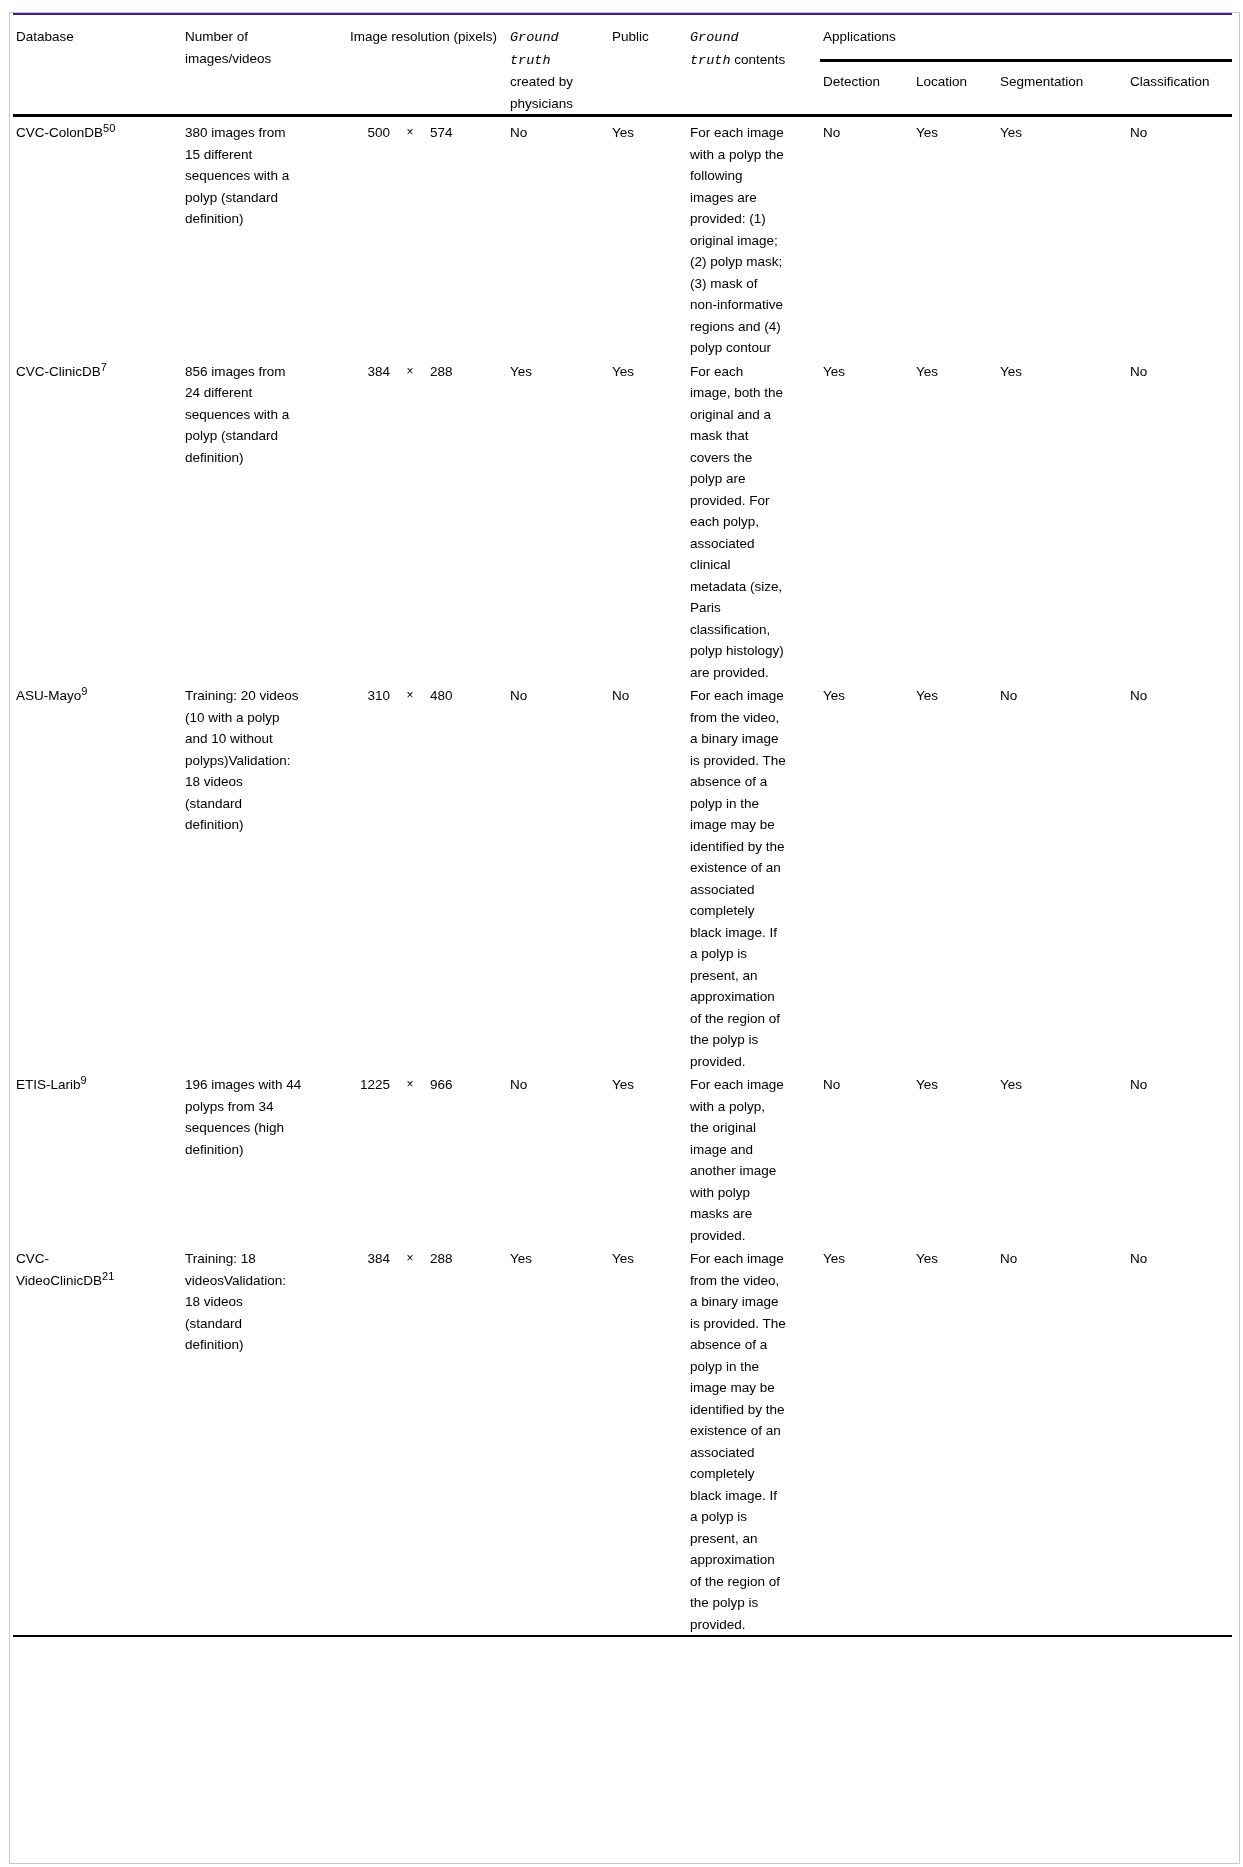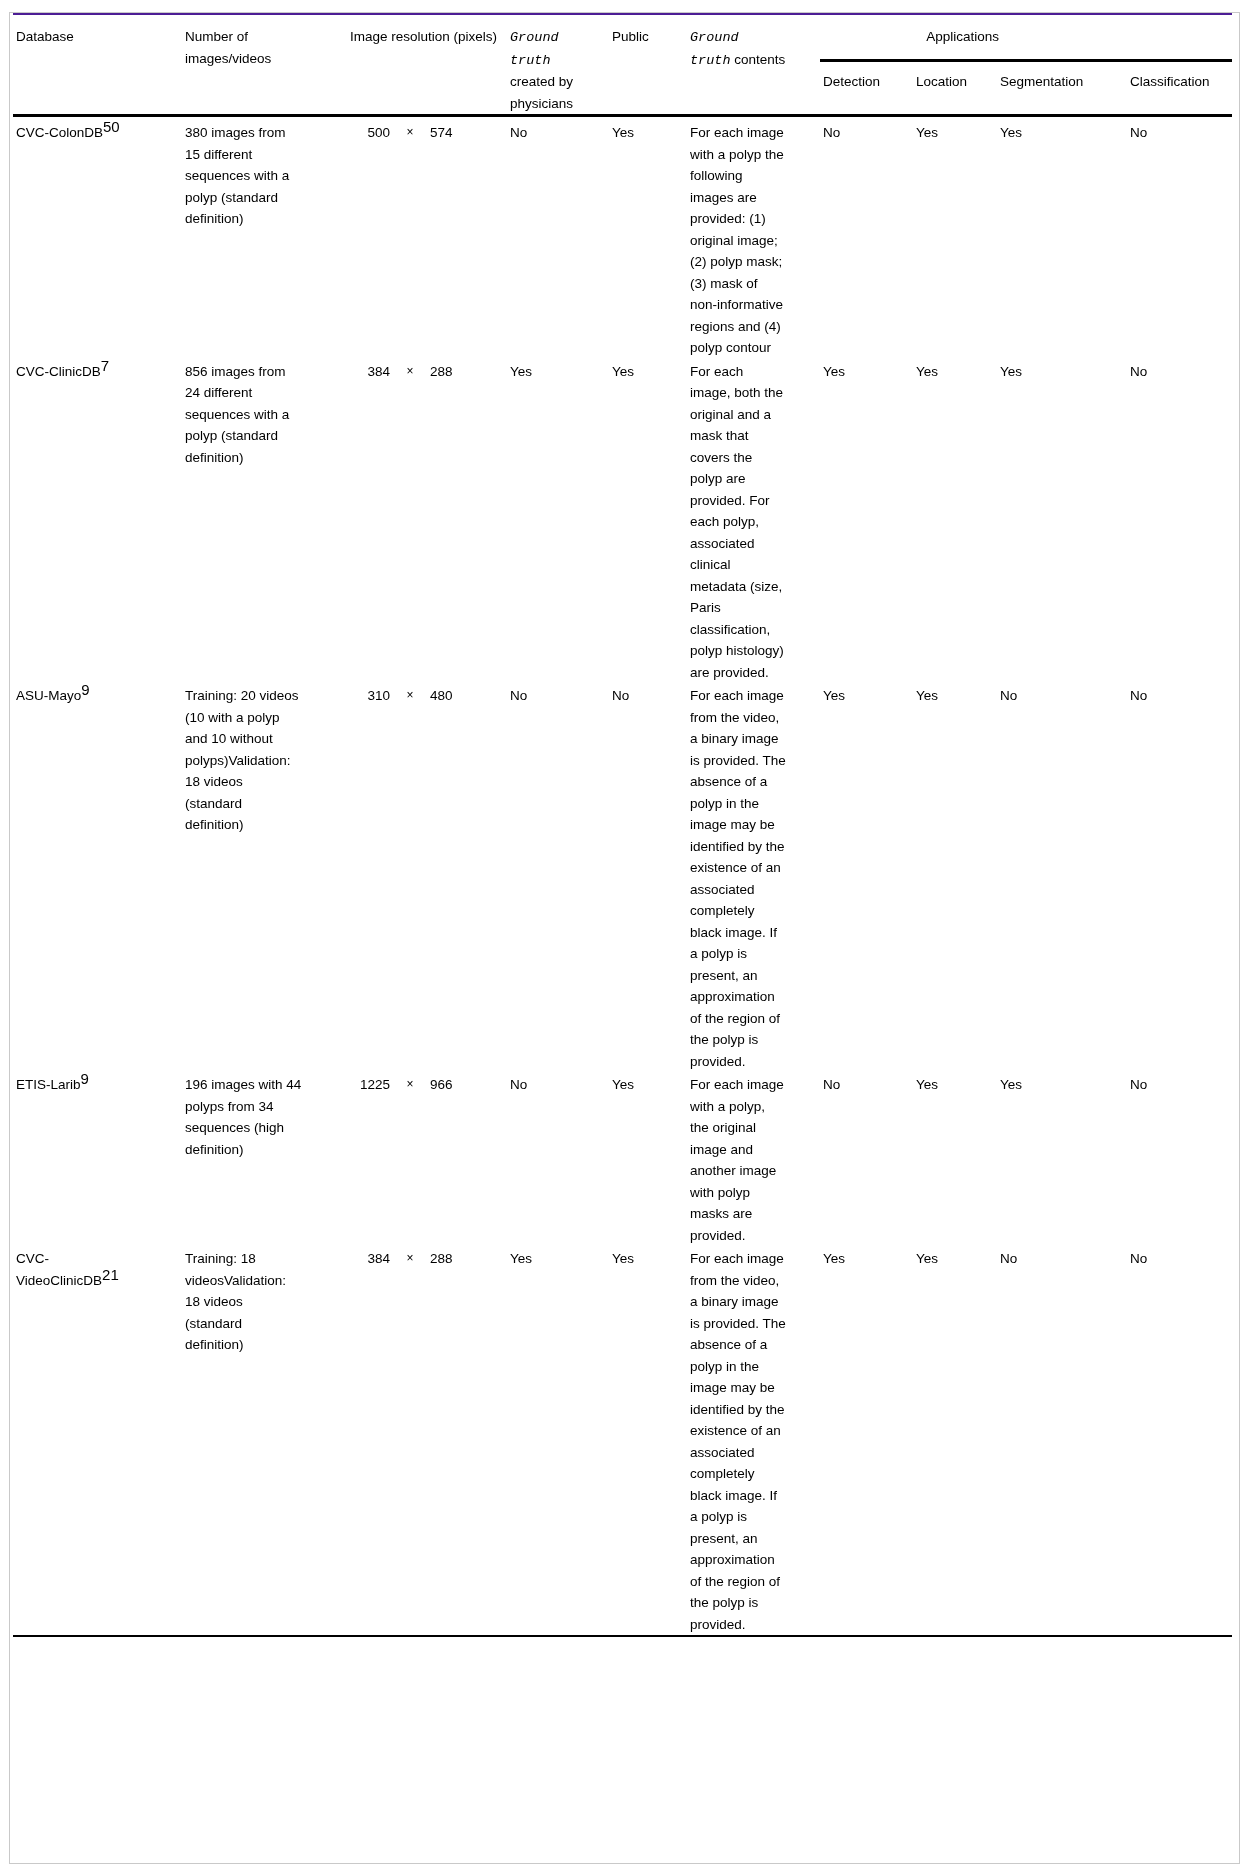--- a/index.html
+++ b/index.html
@@ -52,40 +52,39 @@
   }
   thead tr.main-header th {
     border-bottom: 3px solid #000000;
   }
   thead tr.sub-header th {
     border-bottom: 3px solid #000000;
     padding-top: 9px;
     padding-bottom: 8px;
   }
   th.applications-span {
-    text-align: center;
     padding-right: 130px;
     border-bottom: 1.5px solid #000000;
   }
   tbody td {
     padding-top: 5px;
   }
   tbody tr + tr td {
     padding-top: 2px;
   }
   
   .c-db   { padding-right: 56px; }
   .c-num  { padding-right: 45px; }
   .c-gtp  { padding-right: 31px; }
   .c-pub  { padding-right: 8px;  }
   .c-cont { padding-right: 33px; }
   .c-app  { padding-right: 4px;  }
   .it { font-style: italic; font-family: Liberation Mono, monospace; }
   sup {
-    font-size: 15px;
+    font-size: 11px;
     line-height: 0;
     vertical-align: baseline;
     position: relative;
     top: -5px;
   }
   .res-row {
     display: flex;
     align-items: center;
   }
   .res-w {

